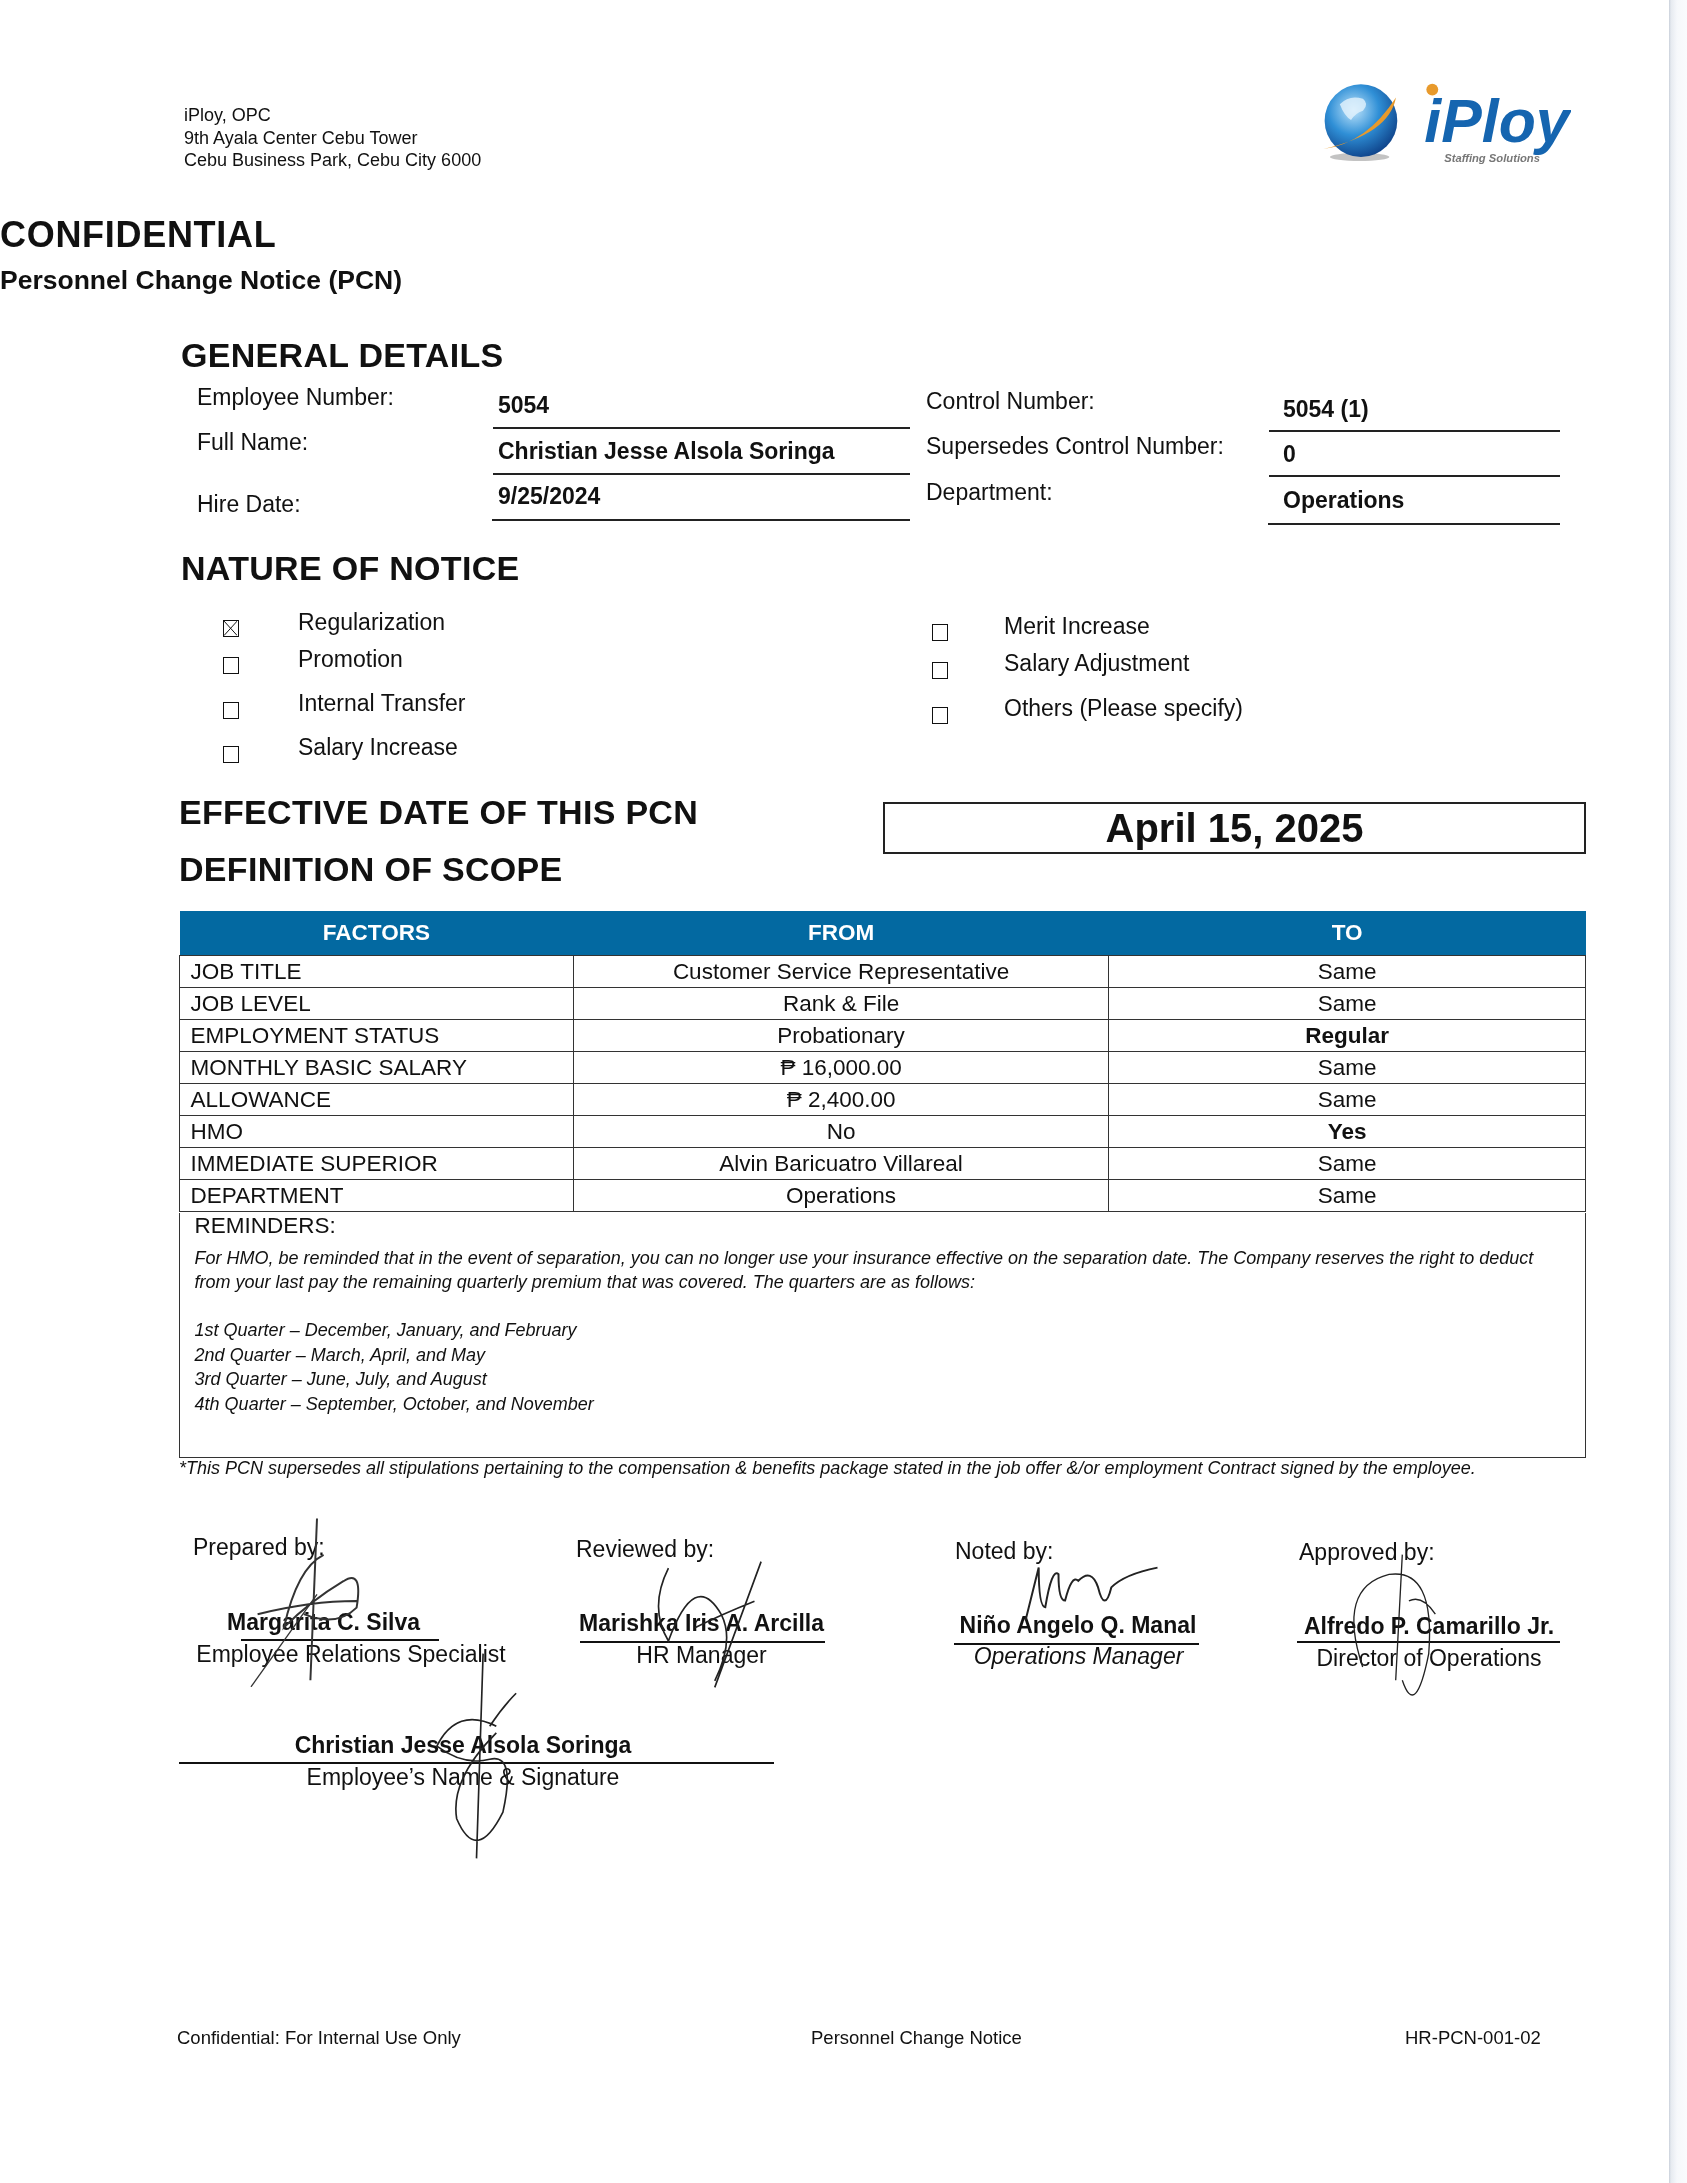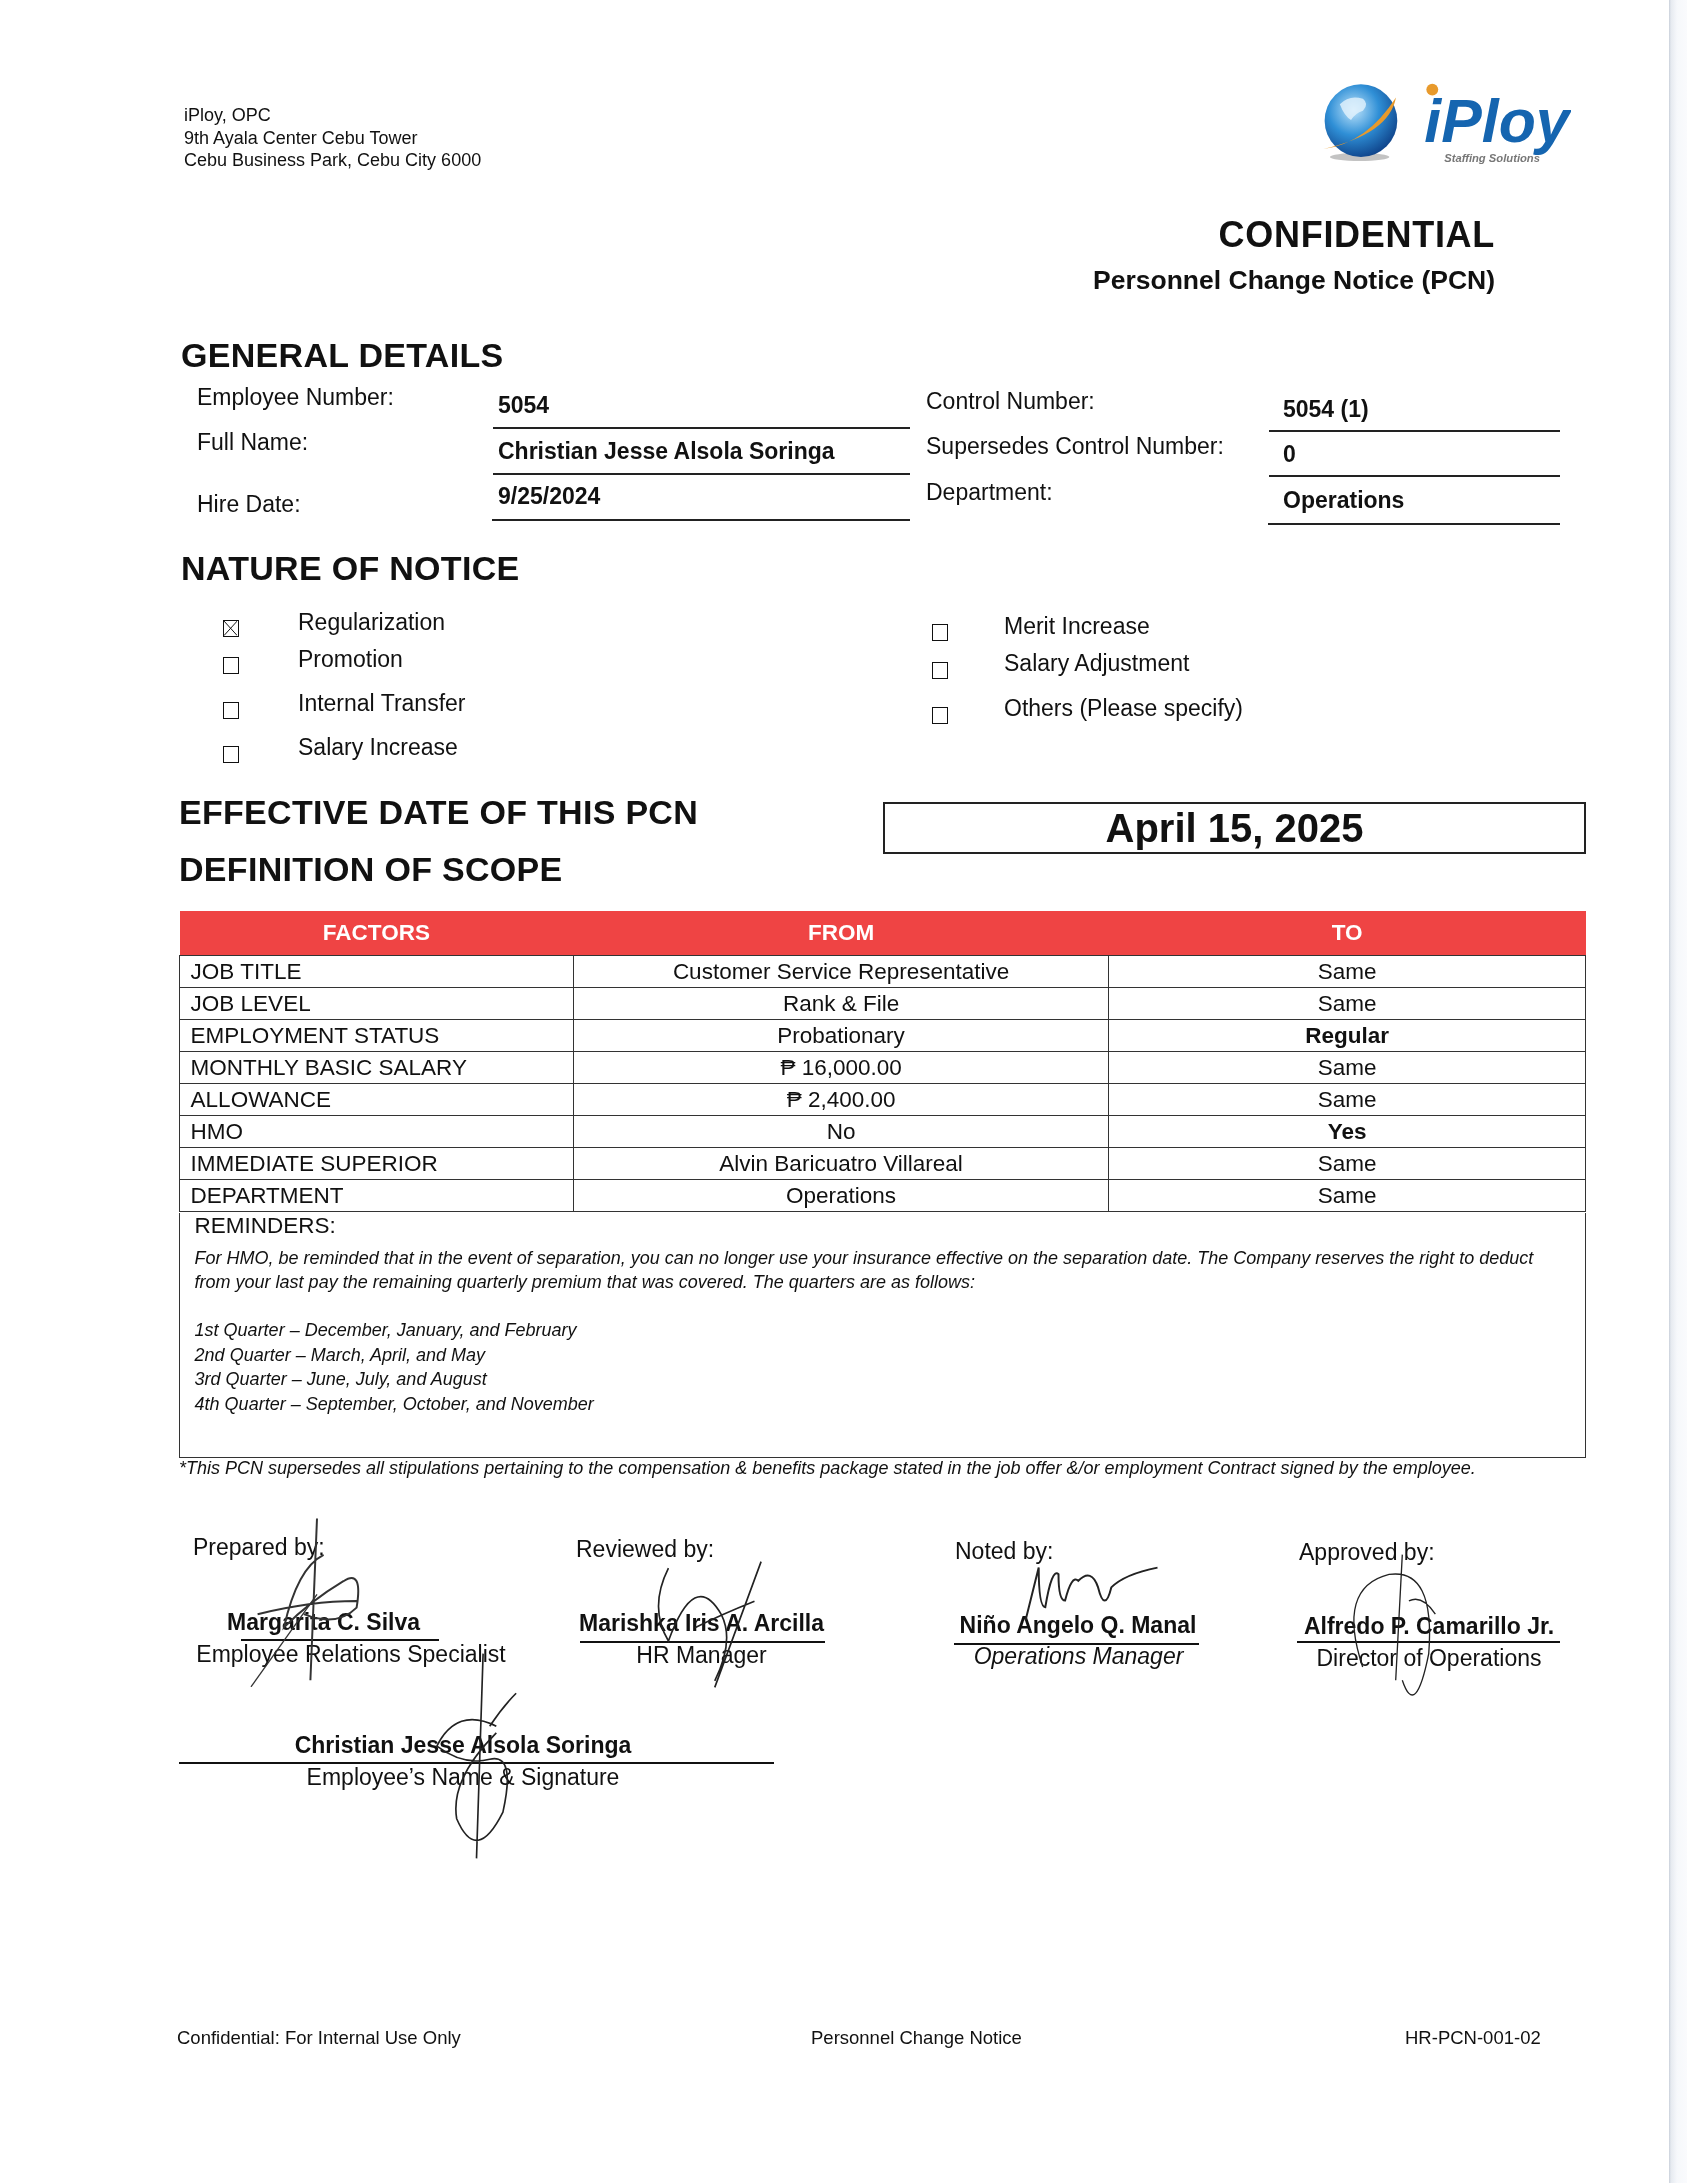--- a/index.html
+++ b/index.html
@@ -8,39 +8,39 @@
     background: #ffffff; color: #111;
     font-family: "Liberation Sans", sans-serif;
   }
   .edge { position: absolute; left: 1669px; top: 0; width: 18px; height: 2183px;
     background: linear-gradient(to right, #c9d0da 0, #e6eaf0 2px, #f6f8fb 8px, #fafbfd 100%); }
   .abs { position: absolute; }
 
   .addr { left: 184px; top: 104px; font-size: 18px; line-height: 22.5px; }
   .logo { left: 1320px; top: 71px; width: 251px; height: 96px; }
 
-  .title { left: 0; width: 1495px; text-align: right; }
+  .title { left: 0; width: 1495px; text-align: left; }
   .t1 { top: 214px; font-size: 36px; font-weight: bold; letter-spacing: 0.7px; }
   .t2 { top: 265px; font-size: 26.5px; font-weight: bold; }
 
   .sec { font-size: 34px; font-weight: bold; letter-spacing: 0.3px; }
 
   .lbl { font-size: 23px; }
   .val { font-size: 23px; font-weight: bold; }
   .uline { position: absolute; height: 0; border-top: 2px solid #222; }
 
   .cb { position: absolute; width: 16px; height: 17px; border: 1.3px solid #111; box-sizing: border-box; }
   .cb svg { position: absolute; left: 0; top: 0; }
   .cbl { font-size: 23px; }
 
   .datebox { left: 883px; top: 802px; width: 703px; height: 52px; border: 2px solid #222; box-sizing: border-box;
     text-align: center; font-size: 40px; font-weight: bold; line-height: 48px; }
 
   table.scope { position: absolute; left: 179px; top: 911px; width: 1407px; border-collapse: collapse; font-size: 22.5px; }
-  table.scope th { background: #ef4444; color: #fff; font-weight: bold; font-size: 22.5px; height: 44px; padding: 0; }
+  table.scope th { background: #0369a1; color: #fff; font-weight: bold; font-size: 22.5px; height: 44px; padding: 0; }
   table.scope td { border: 1.3px solid #333; height: 31px; padding: 0 10.6px; line-height: 30px; }
   table.scope td.c { text-align: center; }
   table.scope td.b { font-weight: bold; }
   .rem { position: absolute; left: 179px; top: 1213px; width: 1407px; height: 245px; border: 1.3px solid #333; border-top: none; box-sizing: border-box; }
   .rem-h { position: absolute; left: 14.6px; top: 0; font-size: 22.5px; }
   .rem-p { position: absolute; left: 14.6px; top: 33px; width: 1376px; font-size: 18px; font-style: italic; line-height: 24px; }
   .rem-q { position: absolute; left: 14.6px; top: 105px; font-size: 18px; font-style: italic; line-height: 24.5px; }
 
   .note { left: 179px; top: 1456px; width: 1297px; font-size: 18px; font-style: italic; line-height: 24px; }
 

